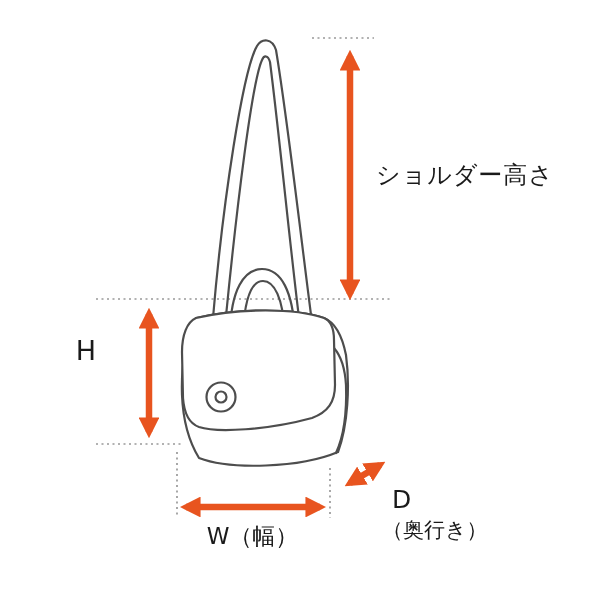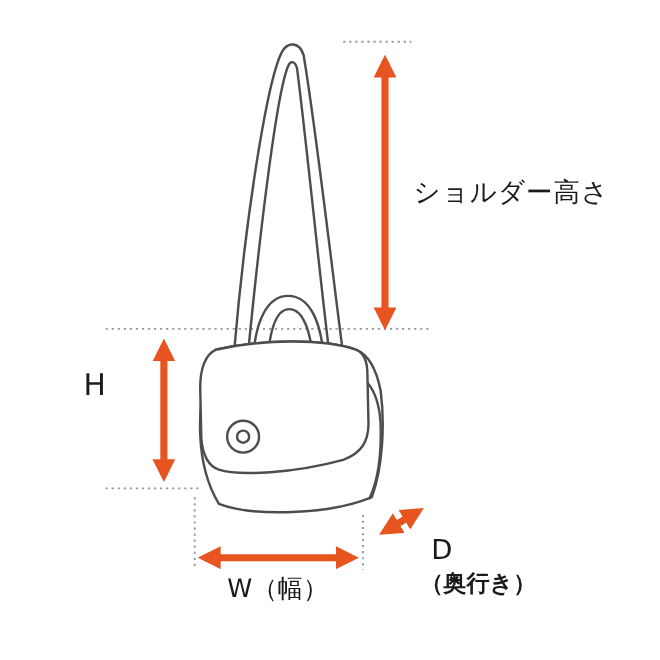--- a/index.html
+++ b/index.html
@@ -27,21 +27,21 @@
   .arrow-head{fill:var(--arrow);}
 
   .label{position:absolute;color:var(--text);line-height:1.25;white-space:nowrap;}
   .label-shoulder{left:376px;top:160px;font-size:24px;font-weight:500;letter-spacing:1px;}
   .label-height{left:30px;top:334px;width:112px;text-align:center;}
   .label-height .big{font-size:27px;font-weight:500;}
   .label-height .cap{font-size:21px;font-weight:500;margin-top:3px;}
   .label-width{left:165px;top:522px;width:175px;text-align:center;font-size:23px;font-weight:500;}
   .label-depth{left:382px;top:484px;text-align:left;}
   .label-depth .big{font-size:25px;font-weight:500;padding-left:10px;}
-  .label-depth .cap{font-size:21px;font-weight:700;margin-top:2px;}
+  .label-depth .cap{font-size:21px;font-weight:400;margin-top:2px;}
 </style>
 </head>
 <body>
 
 <div class="stage">
 
   <svg width="600" height="600" viewBox="0 0 600 600">
     <defs>
       <marker id="arrowhead" viewBox="0 0 10 10" refX="7" refY="5" markerWidth="3.2" markerHeight="3.2" orient="auto-start-reverse">
         <path d="M0,0 L10,5 L0,10 Z" class="arrow-head"></path>

